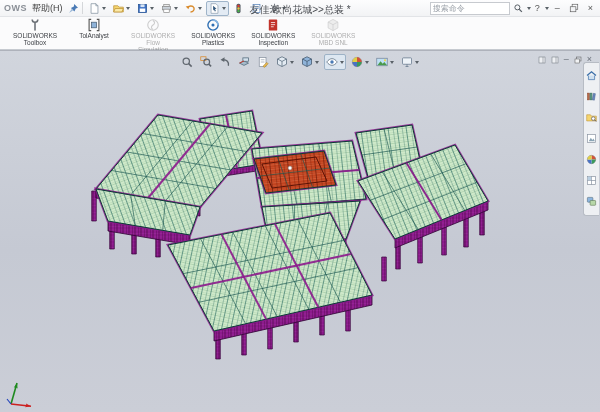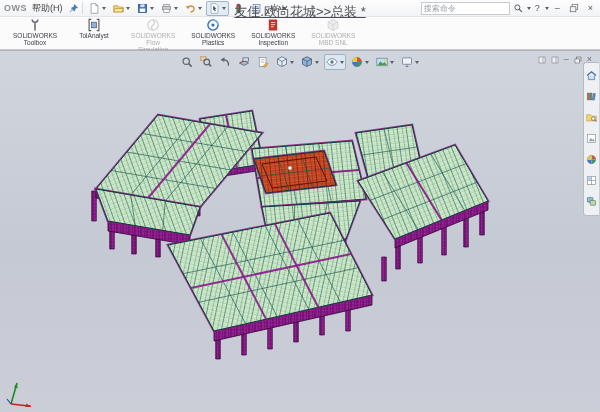--- a/index.html
+++ b/index.html
@@ -15,23 +15,23 @@
   .menu-item{padding:0 4px;color:#444;}
   .vsep{width:1px;height:12px;background:#d5d7da;margin:0 2px;}
   .qat{display:flex;align-items:center;gap:1px;}
   .qbtn{display:flex;align-items:center;gap:1px;padding:1px 2px;border:1px solid transparent;border-radius:2px;}
   .qbtn.pressed{background:#e3ebf4;border-color:#9fb4c9;}
   .icon{display:inline-flex;}
   .qat .icon svg{width:11px;height:11px;display:block;}
   .caret{width:0;height:0;border-left:2.5px solid transparent;border-right:2.5px solid transparent;
          border-top:3px solid #5a6168;display:inline-block;margin-left:1px;}
   .title{position:absolute;left:50%;top:3px;transform:translateX(-50%);
-         font-size:13px;color:#4a4d52;white-space:nowrap;text-decoration:underline;}
+         font-size:10px;color:#4a4d52;white-space:nowrap;}
   .mb-right{margin-left:auto;display:flex;align-items:center;gap:3px;}
-  .search{display:flex;align-items:center;height:13px;width:89px;background:#fff;
+  .search{display:flex;align-items:center;height:13px;width:80px;background:#fff;
           border:1px solid #c7cacf;padding:0 2px;}
   .search input{border:none;outline:none;width:100%;font-size:8px;height:10px;padding:0;
                 color:#333;font-family:"Liberation Sans",sans-serif;background:transparent;}
   .search input::placeholder{color:#9aa0a8;}
   .mb-right .icon svg{width:10px;height:10px;display:block;}
   .helpbtn{font-size:9px;color:#555;padding:0 1px;}
   .winbtn{font-size:9px;color:#555;padding:0 3px;line-height:13px;}
 
   
   .addins{height:33px;display:flex;align-items:flex-start;gap:2px;padding:1px 6px 0;

